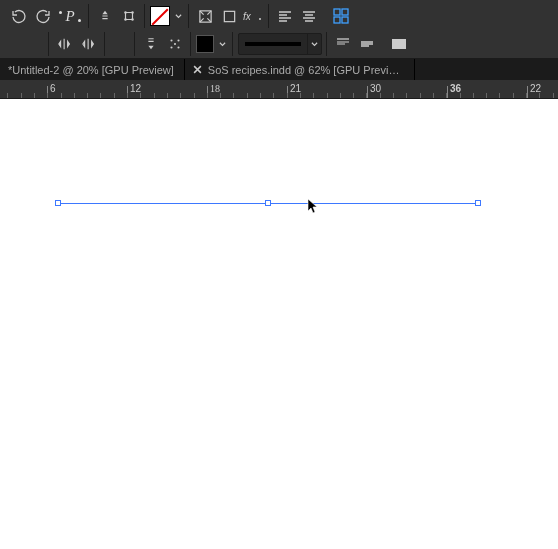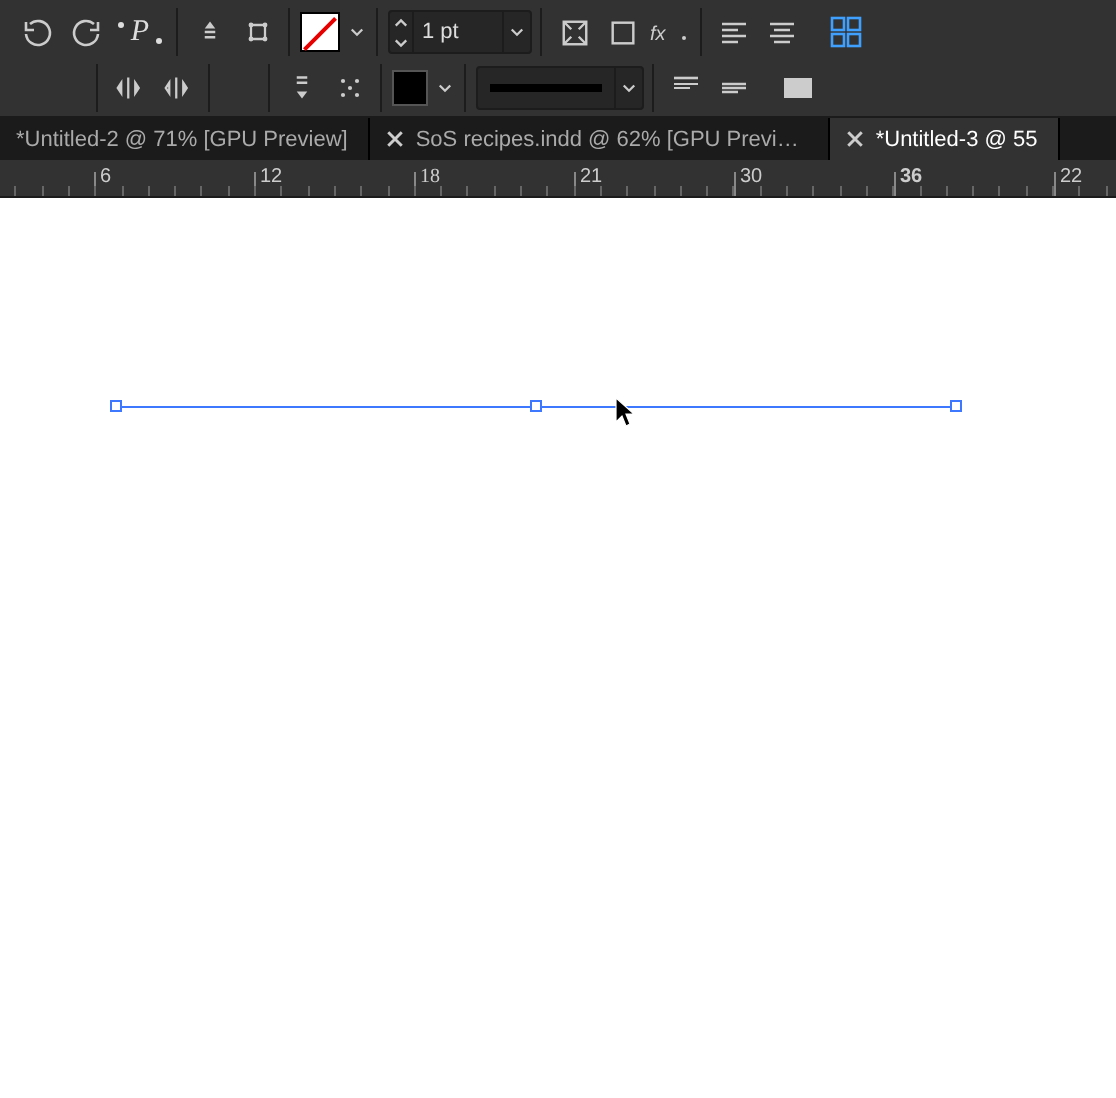--- a/index.html
+++ b/index.html
@@ -258,42 +258,20 @@
 
     <div class="group sep">
       <div class="diag-swatch"></div>
       <div class="chev">
         <svg viewBox="0 0 8 8">
             <path d="M1 2l3 3 3-3"></path>
           </svg>
       </div>
     </div>
 
-    <div class="group sep">
-      <div class="spinner">
-        <div class="arrows">
-          <div>
-              <svg viewBox="0 0 8 5">
-                <path d="M1 4l3-3 3 3"></path>
-              </svg>
-            </div>
-          <div>
-              <svg viewBox="0 0 8 5">
-                <path d="M1 1l3 3 3-3"></path>
-              </svg>
-            </div>
-        </div>
-        <input value="1 pt" style="">
-        <div class="dd">
-          <svg viewBox="0 0 8 8" width="7" height="7">
-              <path d="M1 2l3 3 3-3"></path>
-            </svg>
-        </div>
-      </div>
-    </div>
 
     <div class="group sep">
       <div class="iconbtn">
         <svg viewBox="0 0 16 16" width="15" height="15">
             <rect x="2" y="2" width="12" height="12"></rect>
             <path d="M2 2l4 4M14 2l-4 4M2 14l4-4M14 14l-4-4"></path>
           </svg>
       </div>
       <div class="iconbtn">
         <svg viewBox="0 0 16 16" width="15" height="15">
@@ -412,33 +390,27 @@
         <svg viewBox="0 0 16 12" width="16" height="12">
             <rect x="1" y="1" width="14" height="10" fill="#ccc" stroke="none"></rect>
           </svg>
       </div>
     </div>
   </div>
 </div>
 
 <div class="tabstrip">
   <div class="tab">
-    <span class="tab-label">*Untitled-2 @ 71% [GPU Preview]</span>
+    <span class="tab-label">*Untitled-2 @ 20% [GPU Preview]</span>
   </div>
   <div class="tab">
     <svg class="close" viewBox="0 0 8 8">
         <path d="M1 1l6 6M7 1L1 7"></path>
       </svg>
     <span class="tab-label">SoS recipes.indd @ 62% [GPU Preview]</span>
-  </div>
-  <div class="tab active">
-    <svg class="close" viewBox="0 0 8 8">
-        <path d="M1 1l6 6M7 1L1 7"></path>
-      </svg>
-    <span class="tab-label">*Untitled-3 @ 55</span>
   </div>
 </div>
 
 <div class="ruler-wrap">
   <div class="ruler" id="ruler">
       <div class="tick major" style="left: 47px;"></div>
       <div class="lbl" style="left: 47px;">6</div>
       <div class="tick major" style="left: 127px;"></div>
       <div class="lbl" style="left: 127px;">12</div>
       <div class="tick major" style="left: 207px;"></div>

